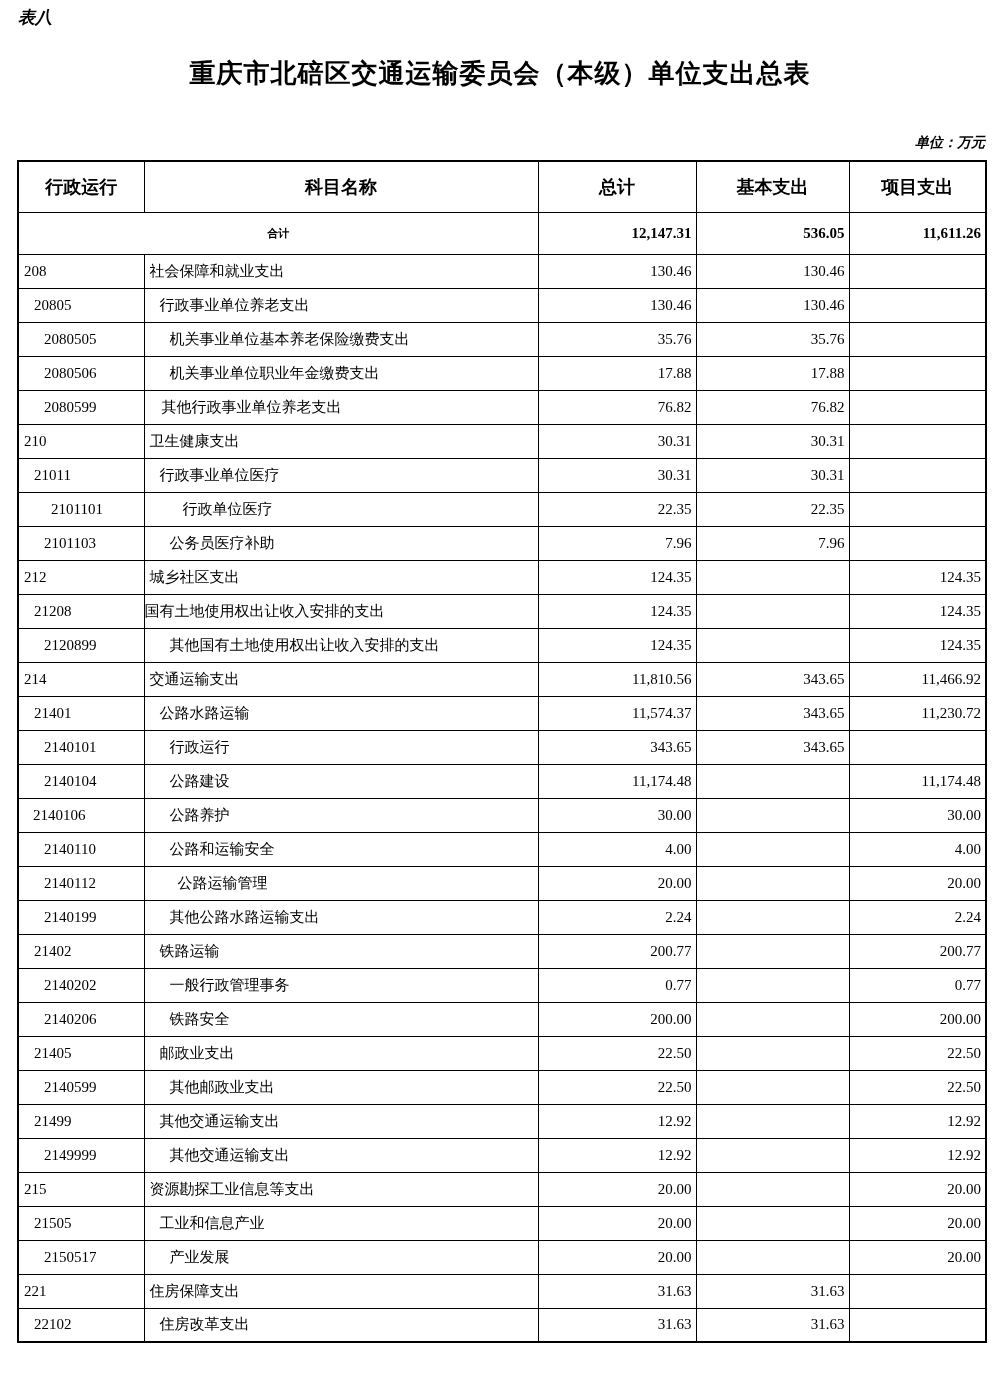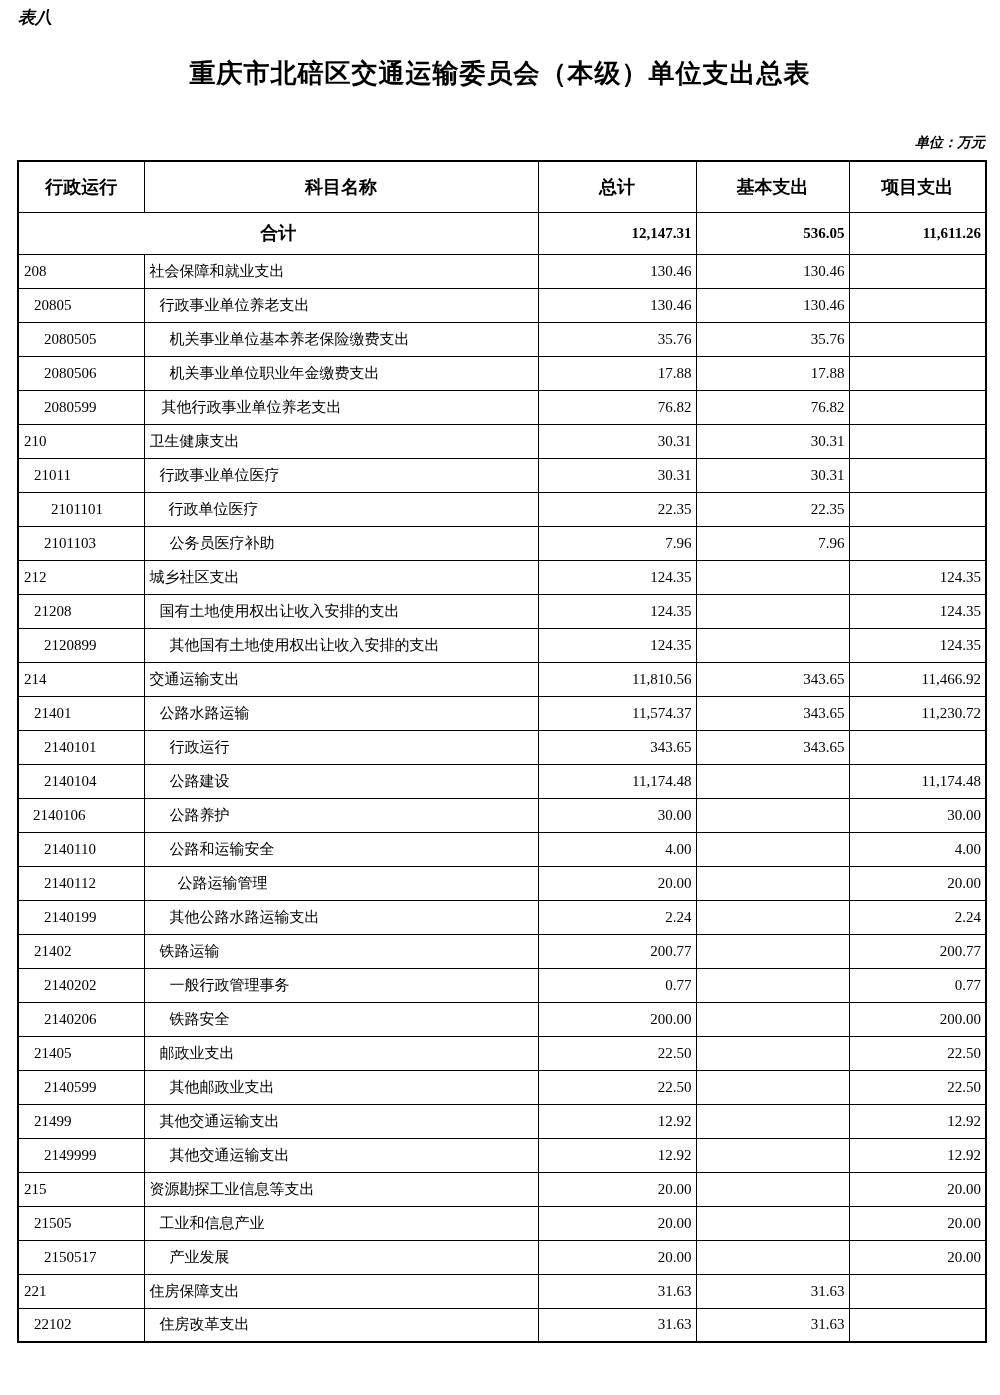--- a/index.html
+++ b/index.html
@@ -58,21 +58,21 @@
   thead th {
     height: 51px;
     font-size: 18px;
     font-weight: 700;
     font-family: "Liberation Sans", "DejaVu Sans", sans-serif;
     text-align: center;
   }
   tr.total-row td { height: 42px; font-weight: 700; }
   tr.total-row .total-label {
     text-align: center;
-    font-size: 18px;
+    font-size: 11px;
     font-family: "Liberation Sans", "DejaVu Sans", sans-serif;
   }
   tbody td { height: 34px; font-size: 15px; }
   td.code { text-align: left; font-family: "Liberation Serif", "DejaVu Serif", serif; }
   td.name { text-align: left; }
   td.num  { text-align: right; padding-right: 4px; font-family: "Liberation Serif", "DejaVu Serif", serif; }
 </style>
 </head>
 <body>
 
@@ -152,42 +152,42 @@
         </tr>
         <tr>
           <td class="code" style="padding-left: 15px;">21011</td>
           <td class="name" style="padding-left: 15px;">行政事业单位医疗</td>
           <td class="num">30.31</td>
           <td class="num">30.31</td>
           <td class="num"></td>
         </tr>
         <tr>
           <td class="code" style="padding-left: 32px;">2101101</td>
-          <td class="name" style="padding-left: 24px;">行政单位医疗</td>
+          <td class="name" style="padding-left: 38px;">行政单位医疗</td>
           <td class="num">22.35</td>
           <td class="num">22.35</td>
           <td class="num"></td>
         </tr>
         <tr>
           <td class="code" style="padding-left: 25px;">2101103</td>
           <td class="name" style="padding-left: 25px;">公务员医疗补助</td>
           <td class="num">7.96</td>
           <td class="num">7.96</td>
           <td class="num"></td>
         </tr>
         <tr>
           <td class="code" style="padding-left: 5px;">212</td>
           <td class="name" style="padding-left: 5px;">城乡社区支出</td>
           <td class="num">124.35</td>
           <td class="num"></td>
           <td class="num">124.35</td>
         </tr>
         <tr>
           <td class="code" style="padding-left: 15px;">21208</td>
-          <td class="name" style="padding-left: 15px;">国有土地使用权出让收入安排的支出</td>
+          <td class="name" style="">国有土地使用权出让收入安排的支出</td>
           <td class="num">124.35</td>
           <td class="num"></td>
           <td class="num">124.35</td>
         </tr>
         <tr>
           <td class="code" style="padding-left: 25px;">2120899</td>
           <td class="name" style="padding-left: 25px;">其他国有土地使用权出让收入安排的支出</td>
           <td class="num">124.35</td>
           <td class="num"></td>
           <td class="num">124.35</td>

